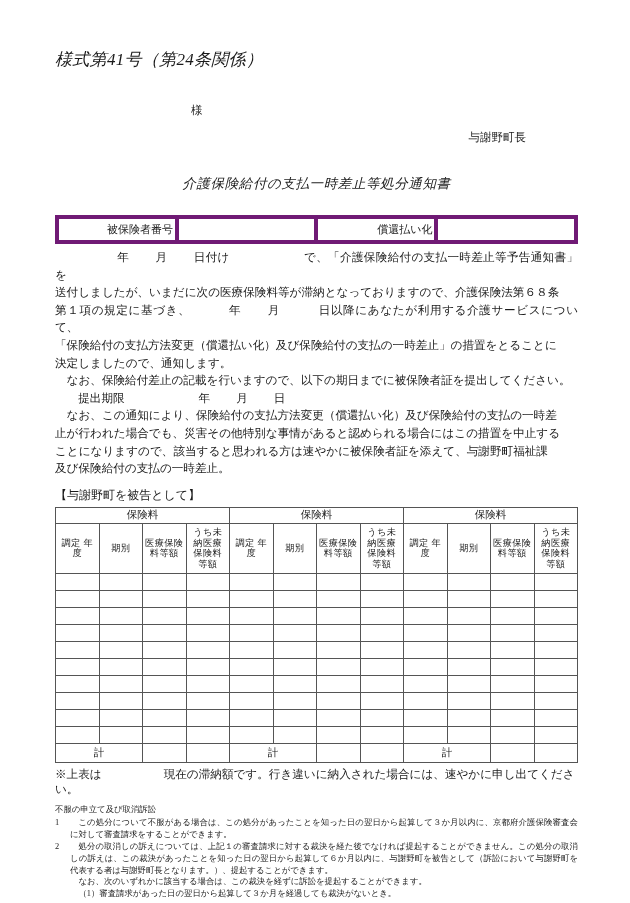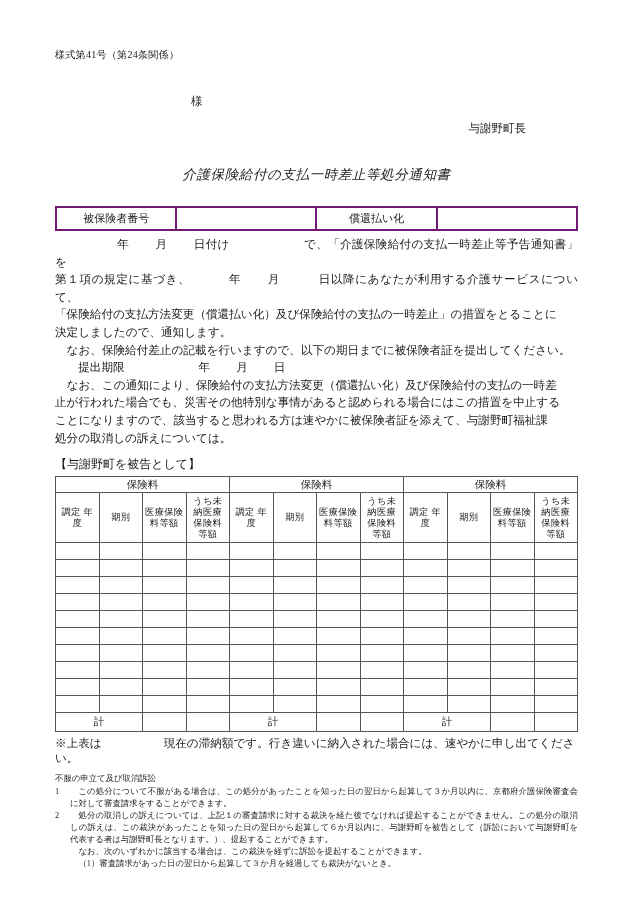--- a/index.html
+++ b/index.html
@@ -17,23 +17,24 @@
   .page {
     position: relative;
     width: 630px;
     height: 903px;
     box-sizing: border-box;
     padding: 48px 52px 0 55px;
   }
 
   
   .form-no {
-    font-size: 10px;
+    font-size: 17px;
     letter-spacing: .3px;
     margin: 0 0 32px 0;
+    font-style: italic;
   }
   .addressee-row {
     margin: 0 0 12px 0;
     padding-left: 136px;
     font-size: 11.5px;
   }
   .issuer-row {
     margin: 0 0 30px 0;
     text-align: right;
     padding-right: 52px;
@@ -48,24 +49,24 @@
   }
 
   
   table.insured {
     border-collapse: collapse;
     width: 100%;
     margin: 0 0 5px 0;
     table-layout: fixed;
   }
   table.insured td {
-    border: 2px solid #701a75;
+    border: 4px solid #701a75;
     height: 19px;
     font-size: 11px;
-    text-align: center;
+    text-align: right;
     padding: 1px 2px;
   }
   .ins-lbl { width: 23%; }
   .ins-val { width: 27%; }
 
   
   .body-block {
     font-size: 11.6px;
     line-height: 1.52;
     text-align: justify;
@@ -180,36 +181,37 @@
         <td class="ins-val"></td>
       </tr>
     </tbody>
   </table>
 
   <div class="body-block">
 
     <p>
       <span class="sp sp-lg"></span><span>年</span><span class="sp sp-sm"></span><span>月</span><span class="sp sp-sm"></span><span>日付け</span><span class="sp sp-xl"></span><span>で、「介護保険給付の支払一時差止等予告通知書」を</span>
     </p>
+    <p>送付しましたが、いまだに次の医療保険料等が滞納となっておりますので、介護保険法第６８条</p>
     <p>
       <span>第１項の規定に基づき、</span><span class="sp sp-md"></span><span>年</span><span class="sp sp-sm"></span><span>月</span><span class="sp sp-md"></span><span>日以降にあなたが利用する介護サービスについて、</span>
     </p>
     <p>「保険給付の支払方法変更（償還払い化）及び保険給付の支払の一時差止」の措置をとることに</p>
     <p>決定しましたので、通知します。</p>
 
     <p class="indent1">なお、保険給付差止の記載を行いますので、以下の期日までに被保険者証を提出してください。</p>
 
     <p class="sub-line">
       <span>提出期限</span><span class="sp sp-xl"></span><span>年</span><span class="sp sp-sm"></span><span>月</span><span class="sp sp-sm"></span><span>日</span>
     </p>
 
     <p class="indent1">なお、この通知により、保険給付の支払方法変更（償還払い化）及び保険給付の支払の一時差</p>
     <p>止が行われた場合でも、災害その他特別な事情があると認められる場合にはこの措置を中止する</p>
     <p>ことになりますので、該当すると思われる方は速やかに被保険者証を添えて、与謝野町福祉課</p>
-    <p>処分の取消しの訴えについては。</p>
+    <p>及び保険給付の支払の一時差止。</p>
   </div>
 
   <div class="section-head">【与謝野町を被告として】</div>
 
   <table class="delinq">
     <thead>
       <tr>
         <th class="grp" colspan="4">保険料</th>
         <th class="grp" colspan="4">保険料</th>
         <th class="grp" colspan="4">保険料</th>

